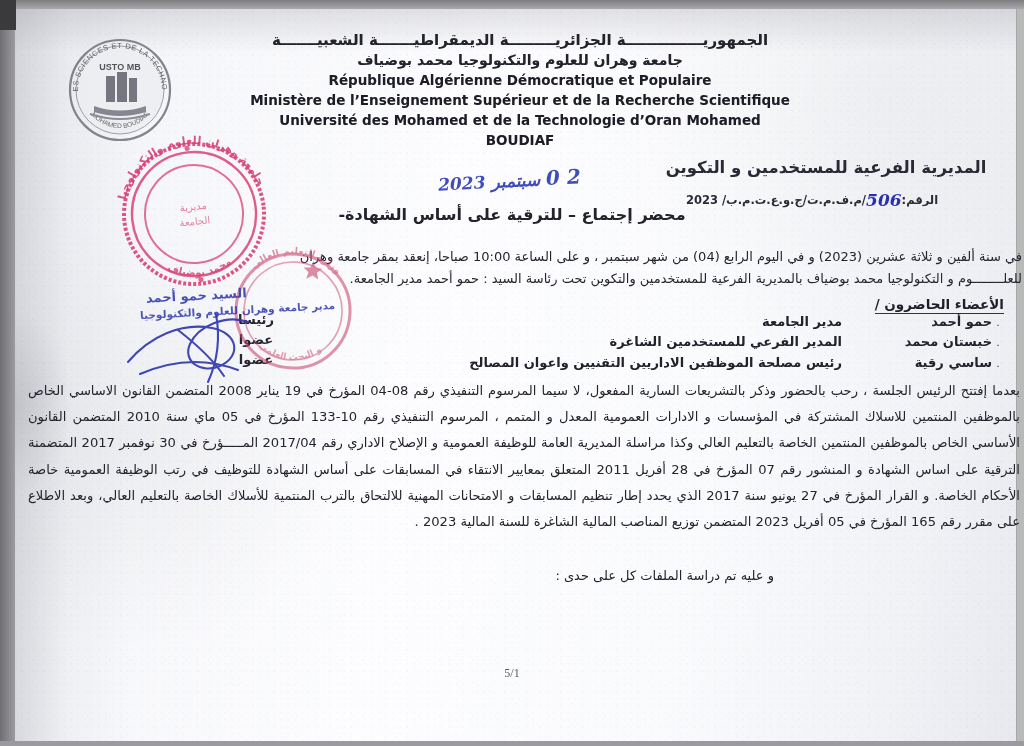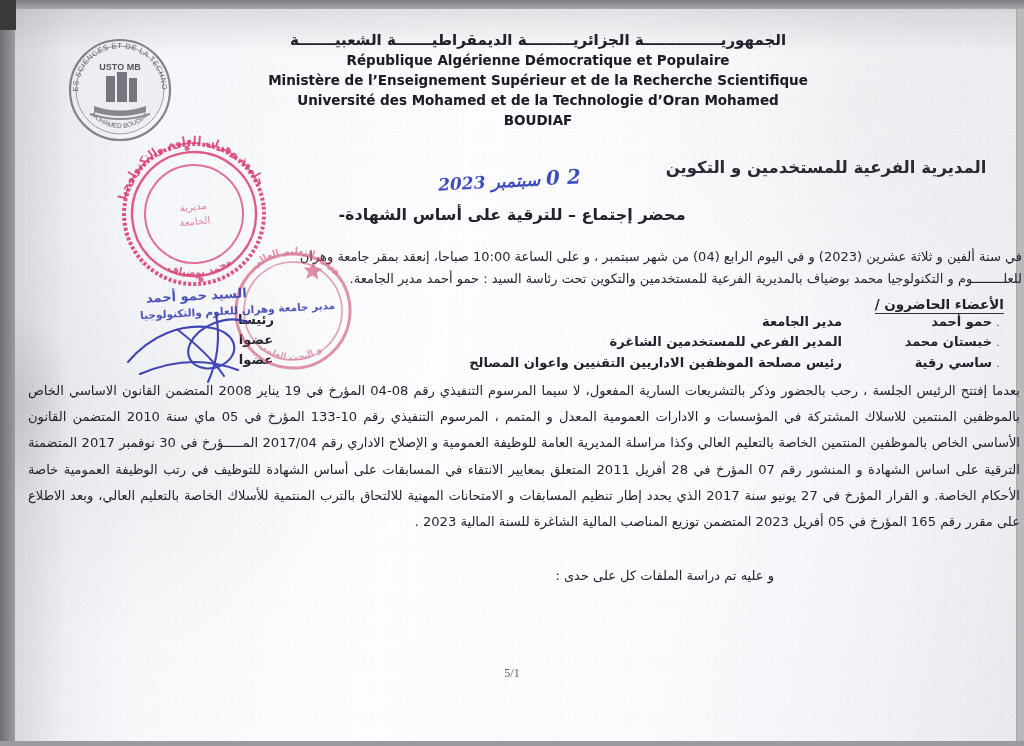--- a/index.html
+++ b/index.html
@@ -69,21 +69,20 @@
     font-family: "DejaVu Sans", "Liberation Sans", sans-serif;
     color: #24242c;
   }
 
   .hdr {
     position: absolute;
     left: 250px;
     top: 30px;
     width: 540px;
     text-align: center;
-    margin-left: 18px;
   }
   .hdr .ar-line {
     direction: rtl;
     font-size: 15px;
     font-weight: bold;
     letter-spacing: 0.5px;
     color: #23232c;
     line-height: 1.42;
     font-family: "DejaVu Sans", sans-serif;
     text-shadow: 0 0 0.6px rgba(0,0,0,0.25);
@@ -355,26 +354,30 @@
         <rect x="53" y="38" width="10" height="30"></rect>
         <rect x="65" y="44" width="8" height="24"></rect>
       </g>
       <path d="M30 72 q26 9 52 0 l0 6 q-26 8 -52 0 z" fill="#6f6f7a"></path>
       <path d="M26 80 q30 10 60 0" fill="none" stroke="#77777f" stroke-width="2"></path>
     </svg>
   </div>
 
   <div class="hdr">
     <div class="ar-line">الجمهوريـــــــــــــــة الجزائريـــــــــة الديمقراطيـــــــة الشعبيـــــــة</div>
+    <div class="ar-line l3">جامعة وهران للعلوم والتكنولوجيا محمد بوضياف</div>
     <div class="fr-line">République Algérienne Démocratique et Populaire</div>
     <div class="fr-line">Ministère de l’Enseignement Supérieur et de la Recherche Scientifique</div>
     <div class="fr-line">Université des Mohamed et de la Technologie d’Oran Mohamed BOUDIAF</div>
   </div>
 
   <div class="dir-title ar">المديرية الفرعية للمستخدمين و التكوين</div>
+  <div class="ref-line ar">
+    <span>الرقم:</span><span class="ref-hand">506</span><span>/م.ف.م.ت/ج.و.ع.ت.م.ب/ 2023</span>
+  </div>
 
   <div class="doc-title">محضر إجتماع – للترقية على أساس الشهادة-</div>
 
   <div class="para intro ar">
     <div>في سنة ألفين و ثلاثة عشرين (2023) و في اليوم الرابع (04) من شهر سبتمبر ، و على الساعة 10:00 صباحا، إنعقد بمقر جامعة وهران</div>
     <div>للعلــــــــوم و التكنولوجيا محمد بوضياف بالمديرية الفرعية للمستخدمين والتكوين تحت رئاسة السيد : حمو أحمد  مدير الجامعة.</div>
   </div>
 
   <div class="attendees-head">الأعضاء الحاضرون /</div>
   <div class="att-table">

